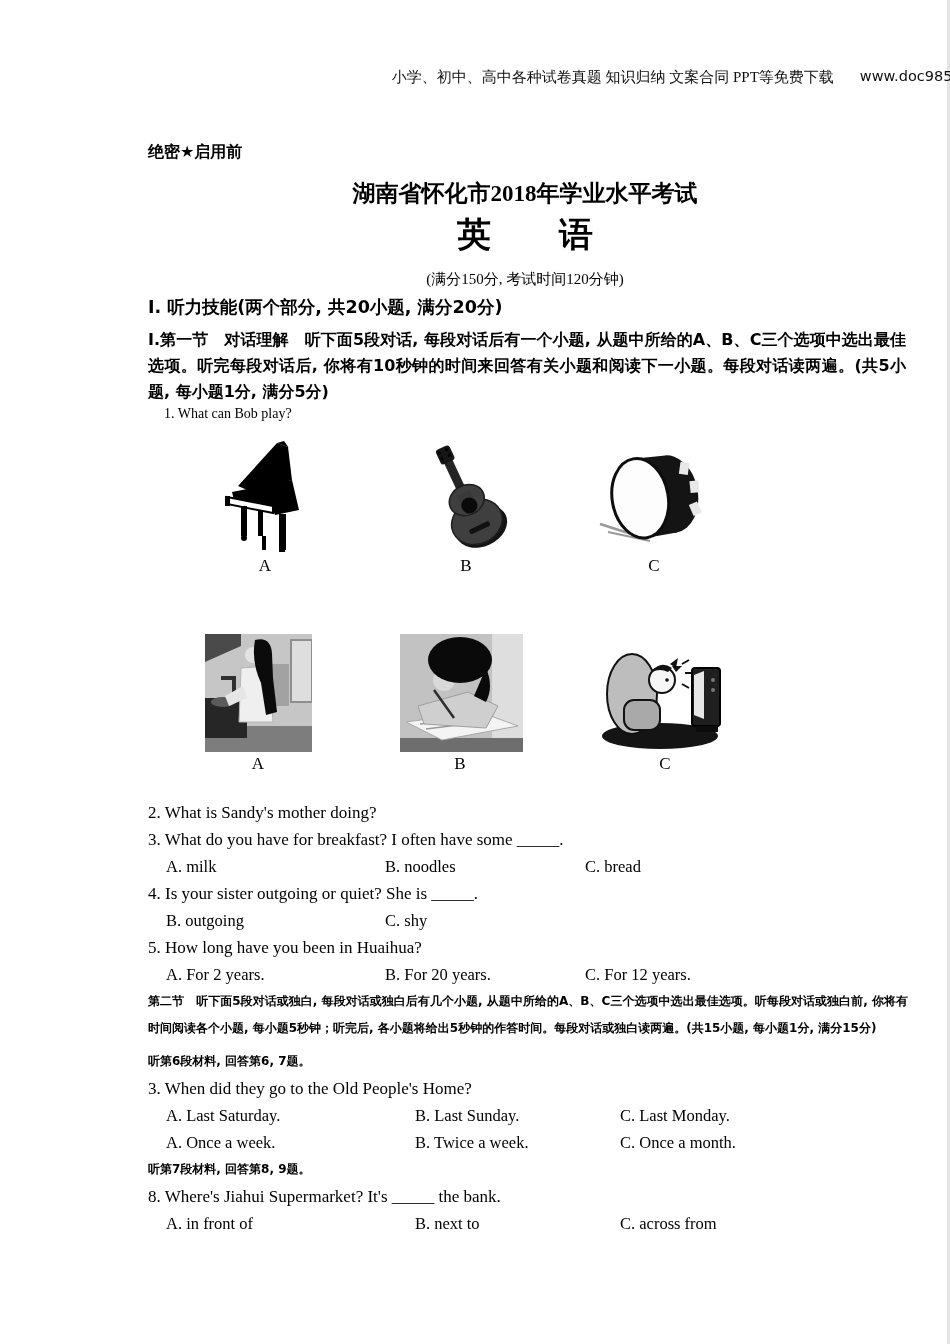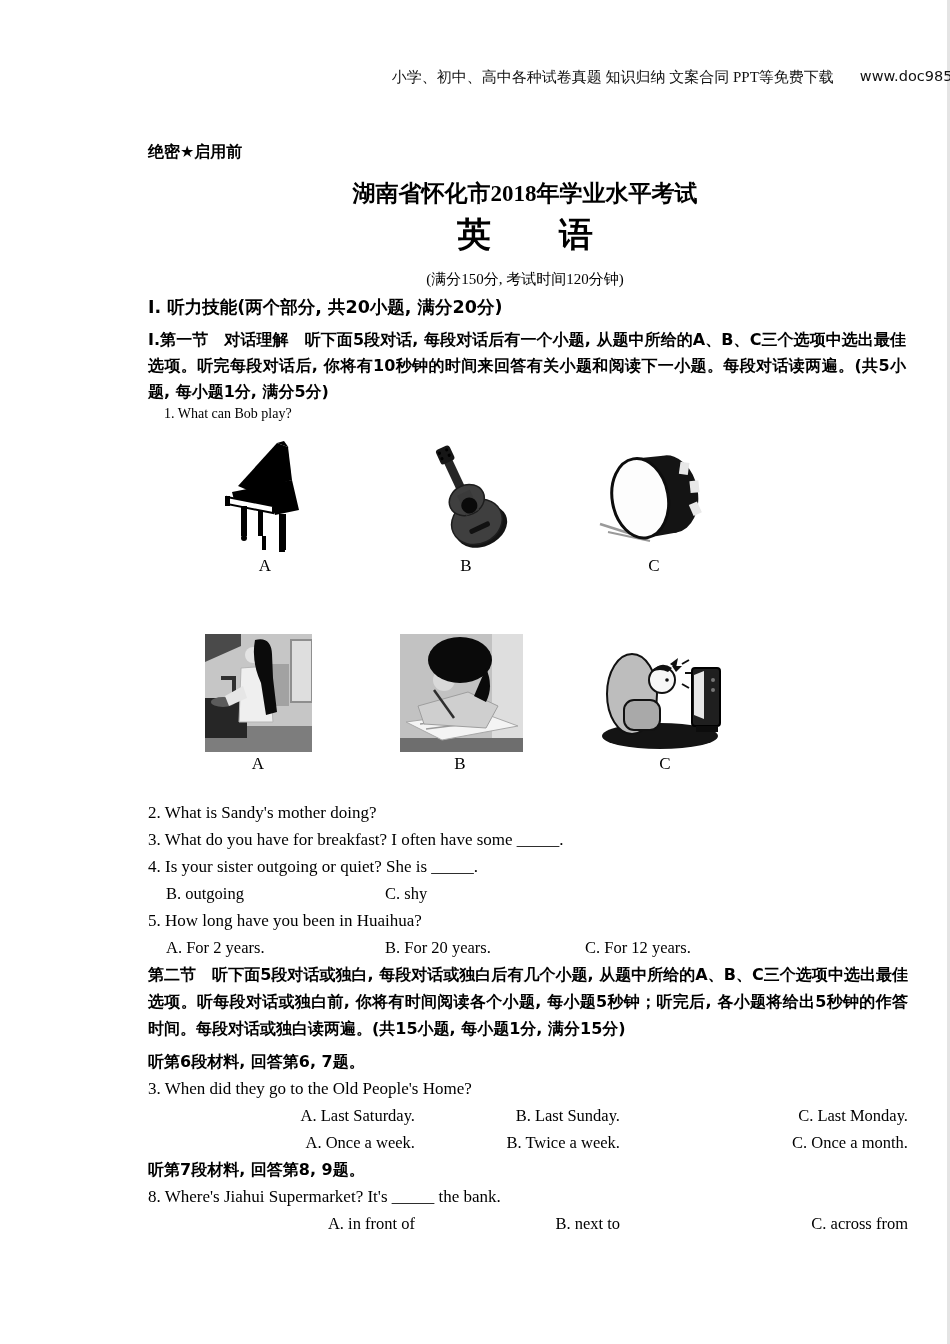--- a/index.html
+++ b/index.html
@@ -48,25 +48,25 @@
 
   .lbl-row { position:absolute; left:148px; width:760px; height:24px; }
   #row1-labels { top:556px; }
   #row2-labels { top:754px; }
   .lbl { position:absolute; width:40px; text-align:center; font-size:17px; }
   #r1a { left:97px; }  #r1b { left:298px; } #r1c { left:486px; }
   #r2a { left:90px; }  #r2b { left:292px; } #r2c { left:497px; }
 
   .q-block { position:absolute; top:799px; left:148px; width:760px; }
   .line { line-height:27px; font-size:17px; }
-  .cn { font-family:"DejaVu Sans","Liberation Sans",sans-serif; font-weight:600; font-size:16px; }
+  .cn { font-family:"DejaVu Sans","Liberation Sans",sans-serif; font-weight:600; font-size:12px; }
   .p2-intro { line-height:27px; text-align:justify; }
   .opts { display:grid; padding-left:18px; line-height:27px; font-size:16.5px; }
   .opts-g1 { grid-template-columns:219px 200px auto; }
-  .opts-g2 { grid-template-columns:249px 205px auto;text-align:right; }
+  .opts-g2 { grid-template-columns:249px 205px auto; }
   .gap-top { margin-top:6px; }
 </style>
 </head>
 <body>
 
 <div class="right-edge"></div>
 
 <div class="promo">
   <span class="promo-inner">
     <span>小学、初中、高中各种试卷真题 知识归纳 文案合同 PPT等免费下载</span>
@@ -195,20 +195,25 @@
 
 <div class="lbl-row" id="row2-labels">
   <span class="lbl" id="r2a">A</span>
   <span class="lbl" id="r2b">B</span>
   <span class="lbl" id="r2c">C</span>
 </div>
 
 <div class="q-block">
   <div class="line">2. What is Sandy's mother doing?</div>
   <div class="line">3. What do you have for breakfast?  I often have some _____.</div>
+  <div class="opts opts-g1">
+    <span>A. milk</span>
+    <span>B. noodles</span>
+    <span>C. bread</span>
+  </div>
   <div class="line">4. Is your sister outgoing or quiet?  She is _____.</div>
   <div class="opts opts-g1">
     <span>B. outgoing</span>
     <span>C. shy</span>
   </div>
   <div class="line">5. How long have you been in Huaihua?</div>
   <div class="opts opts-g1">
     <span>A. For 2 years.</span>
     <span>B. For 20 years.</span>
     <span>C. For 12 years.</span>

